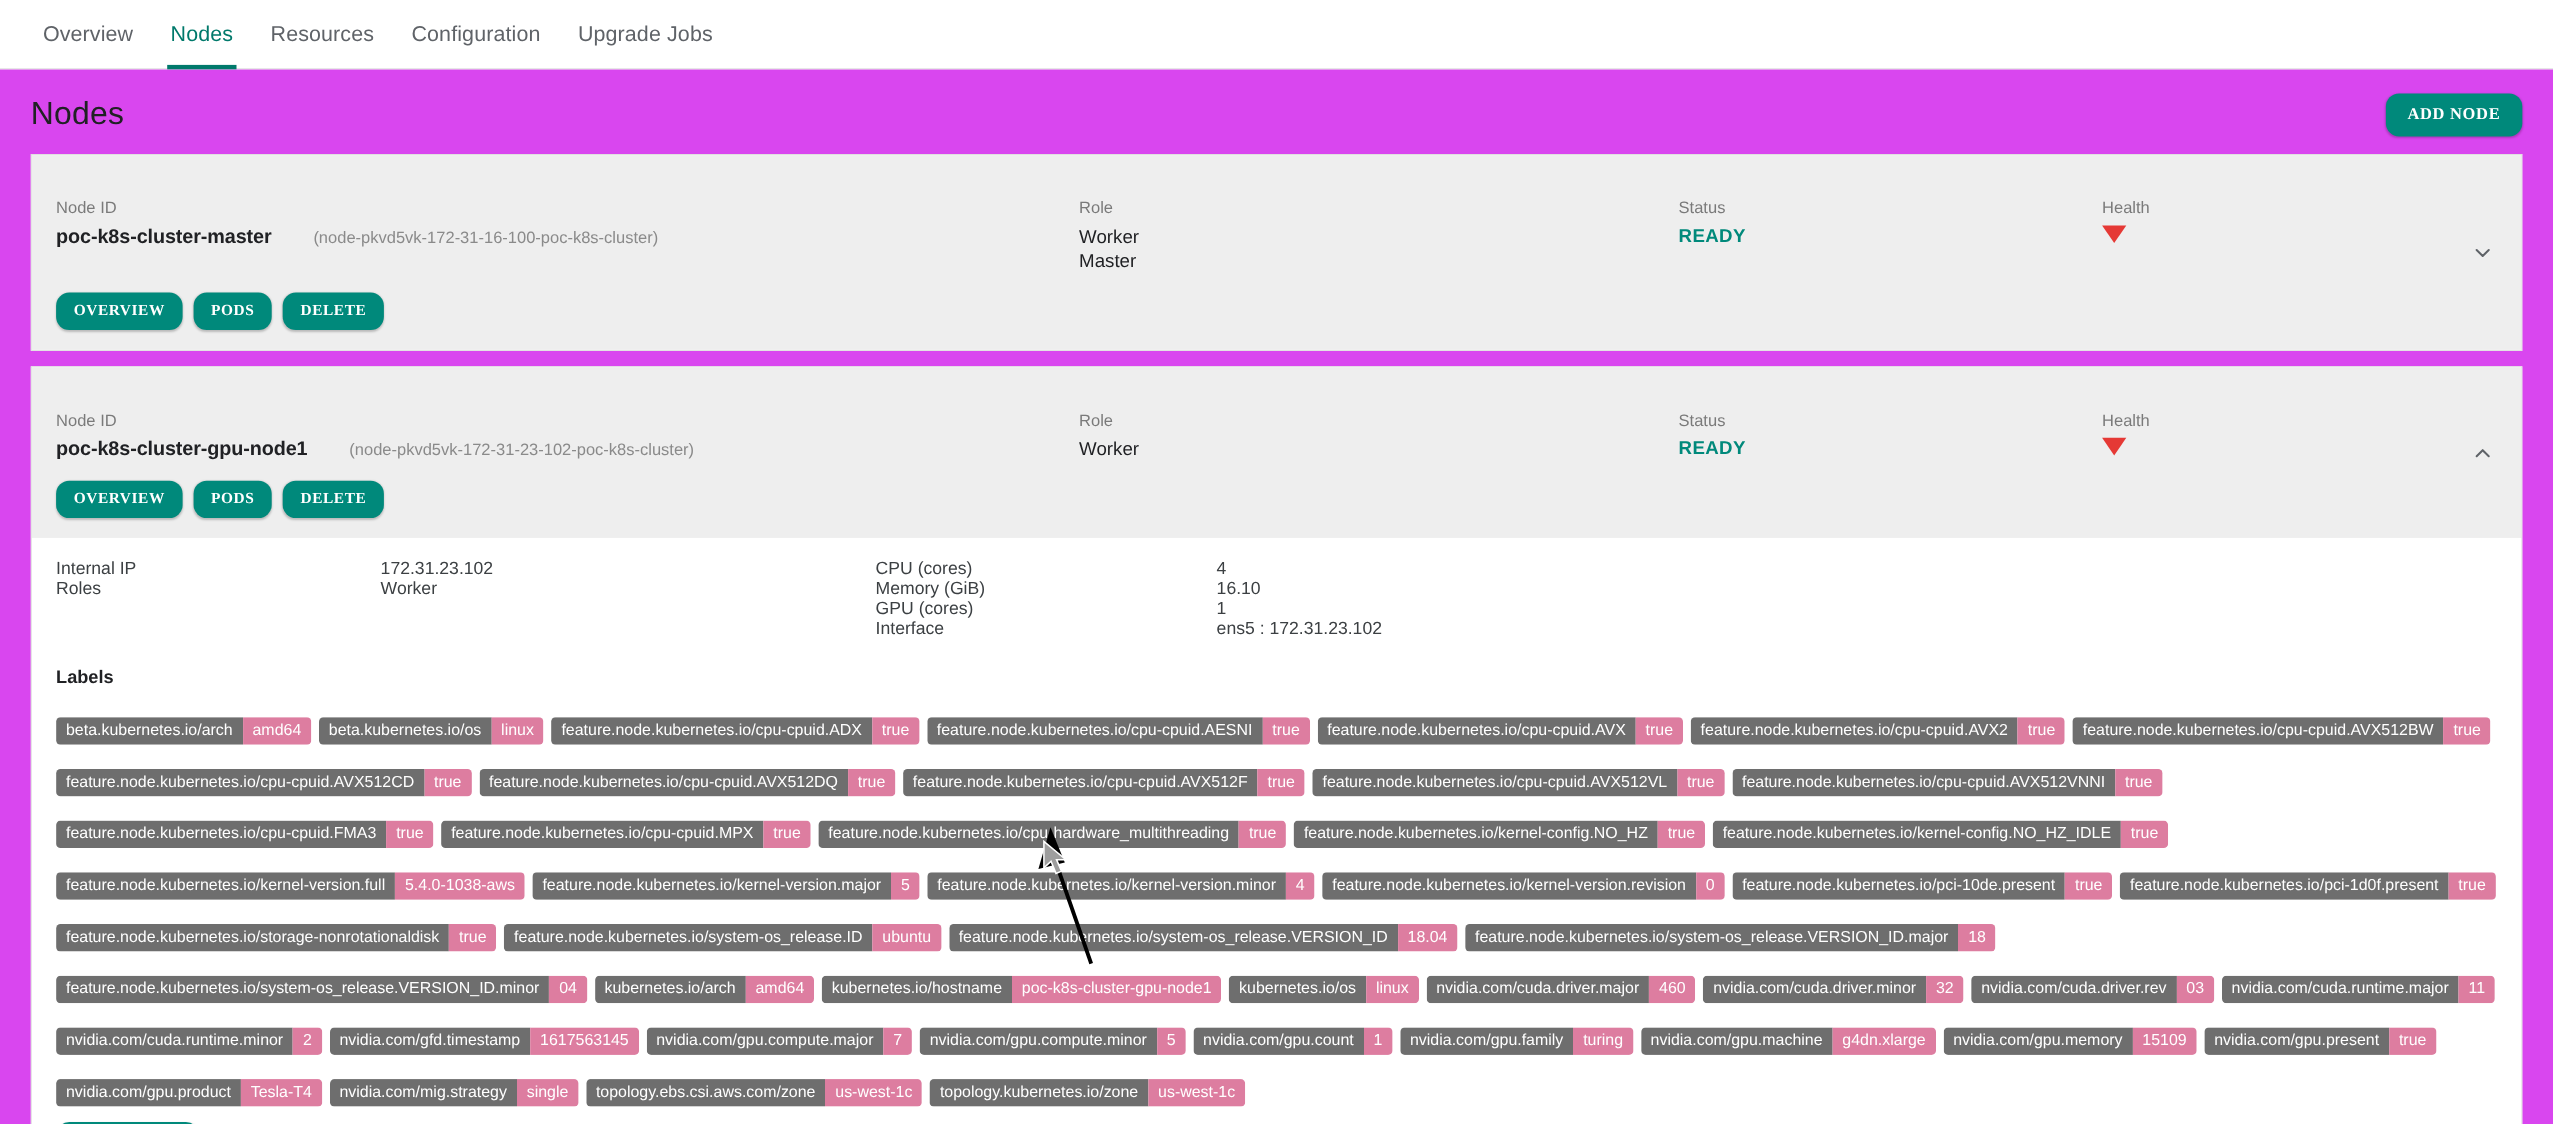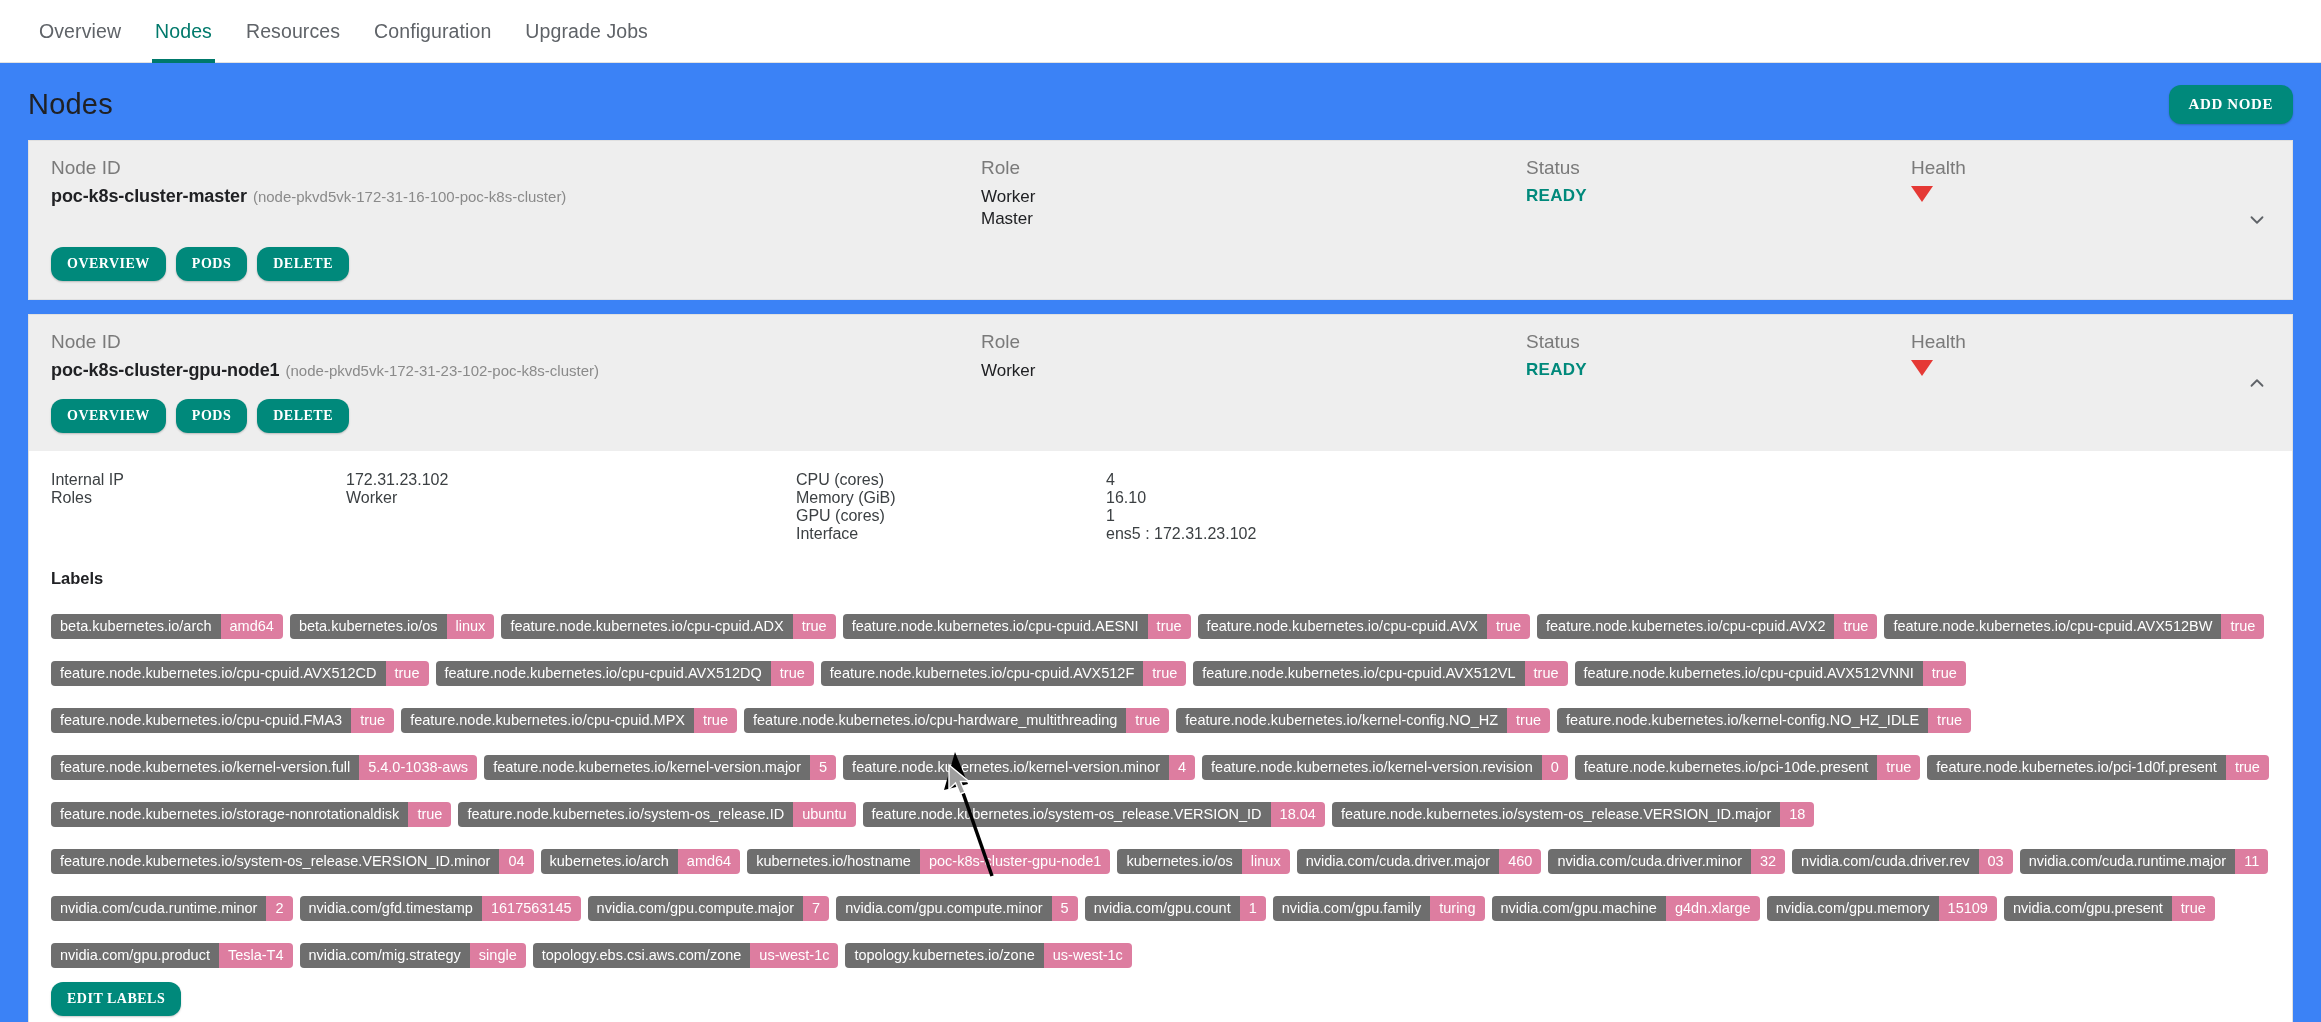--- a/index.html
+++ b/index.html
@@ -3,21 +3,21 @@
 <meta charset="utf-8">
 <style>
   * { box-sizing: border-box; }
   html, body {
     margin: 0; padding: 0;
     width: 2321px; height: 1022px;
     background: #ffffff;
     font-family: "Liberation Sans", sans-serif;
     overflow: hidden;
   }
-  .page { position: relative; width: 2321px; height: 1022px; background:#3b82f6; }
+  .page { position: relative; width: 2321px; height: 1022px; background:#d946ef; }
 
   
   .tabbar {
     display: flex; align-items: center;
     height: 63px;
     padding-left: 22px;
     border-bottom: 1px solid #e2e2e2;
     background: #fff;
   }
   .tab {
@@ -61,24 +61,24 @@
   }
   .card-head {
     background: #eeeeee;
     position: relative;
     padding: 16px 22px 18px 22px;
   }
   .head-grid {
     display: grid;
     grid-template-columns: 930px 545px 385px 1fr;
   }
-  .col-label { font-size: 19px; color: #7a7a7a; margin-bottom: 7px; }
+  .col-label { font-size: 15px; color: #7a7a7a; margin-bottom: 7px; margin-top: 24px; }
   .nodeid-line { display: flex; align-items: baseline; gap: 6px; }
   .nodeid-name { font-size: 18px; color: #202124; font-weight: 700; letter-spacing: -.1px; }
-  .nodeid-alias { font-size: 15px; color: #8a8a8a; }
+  .nodeid-alias { font-size: 15px; color: #8a8a8a; margin-left: 32px; }
   .col-val { font-size: 17px; color: #202124; line-height: 22px; }
   .status-ready { font-size: 17px; color: #00897b; font-weight: 700; letter-spacing: .3px; }
   .health-tri {
     width: 0; height: 0; margin-top: 4px;
     border-left: 11px solid transparent;
     border-right: 11px solid transparent;
     border-top: 16px solid #e53935;
   }
   .head-actions { display: flex; gap: 10px; margin-top: 17px; }
   .chevron {

